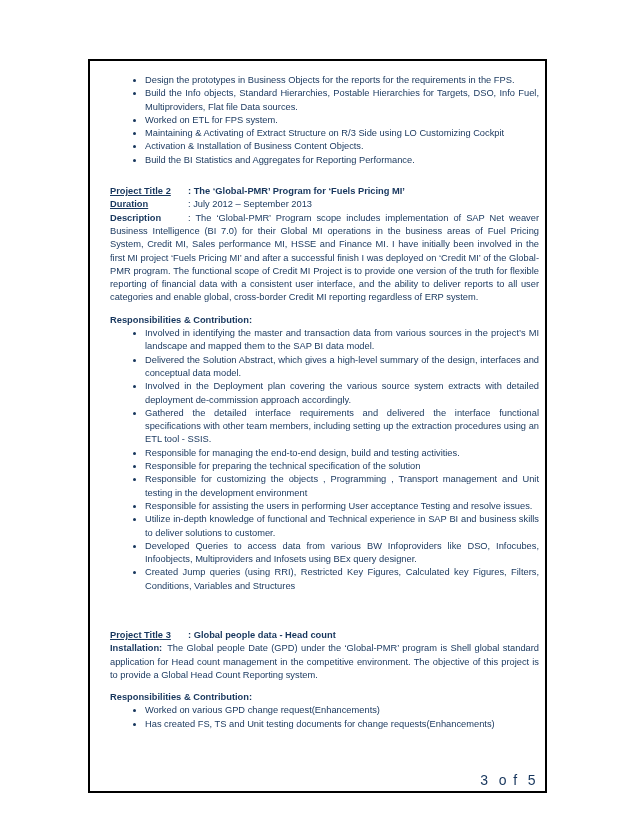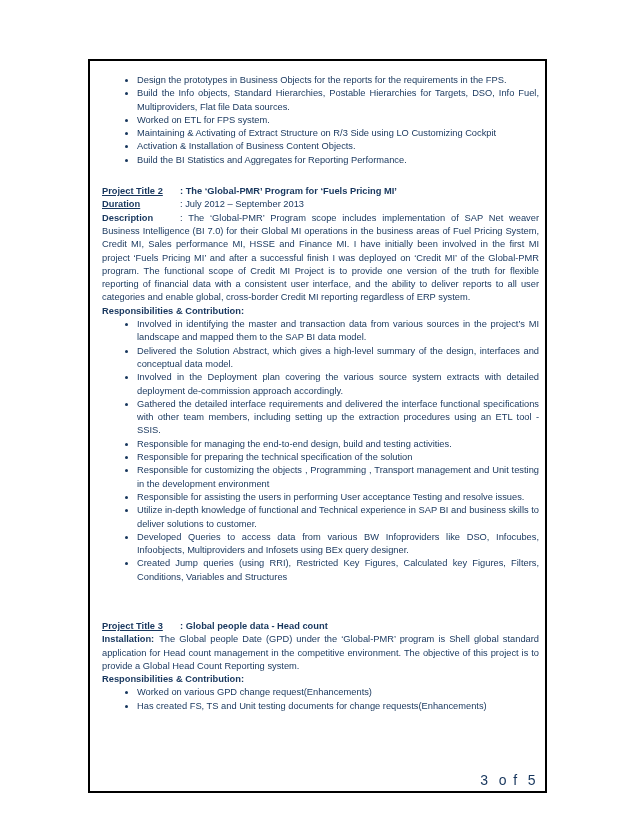--- a/index.html
+++ b/index.html
@@ -10,39 +10,39 @@
     font-family: "Liberation Sans", sans-serif;
     color: #17365d;
     position: relative;
     overflow: hidden;
   }
   .frame {
     position: absolute;
     left: 88px; top: 59px;
     width: 459px; height: 734px;
     border: 2px solid #000000;
-    padding: 13px 6px 0 12px;
+    padding: 13px 6px 0 20px;
     font-size: 9.3px;
     line-height: 13.3px;
   }
   p { margin: 0; }
   .kv .label {
     display: inline-block;
     width: 78px;
     font-weight: bold;
     white-space: nowrap;
     text-decoration: underline;
   }
   .title { font-weight: bold; }
   .p2-title { margin-top: 18px; }
   .p3-title { margin-top: 36px; }
   .desc { text-align: justify; }
   .desc .label { display: inline-block; width: 78px; font-weight: bold; }
   .desc .label-inline { font-weight: bold; margin-right: 5px; }
-  .resp-header { font-weight: bold; }
+  .resp-header { font-weight: bold; margin-top: 9px; }
   ul.bullets {
     margin: 0;
     padding: 0 0 0 35px;
     list-style: disc outside;
   }
   ul.bullets li { text-align: justify; }
   .footer {
     position: absolute;
     right: 8px; bottom: 5px;
     font-size: 14px;

